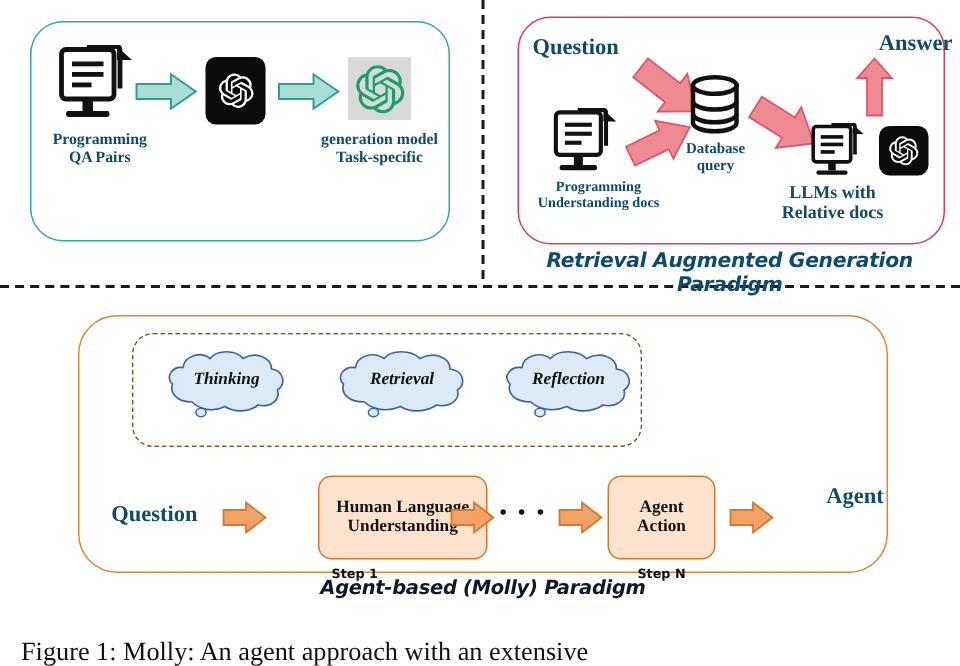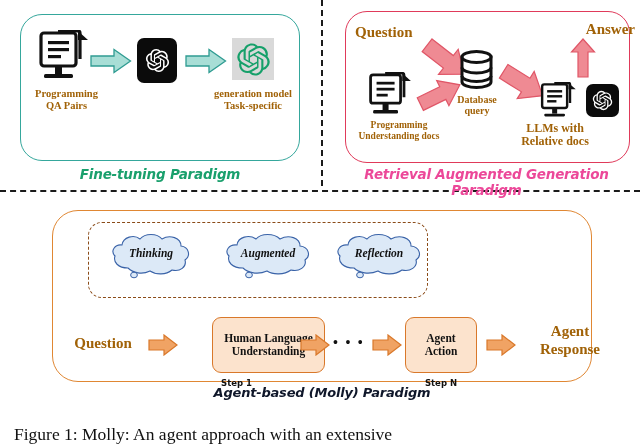--- a/index.html
+++ b/index.html
@@ -34,26 +34,26 @@
     border:1.8px solid #e08733;border-radius:26px;
   }
 
   
   .paradigm-label{
     position:absolute;text-align:center;
     font-family:"DejaVu Sans",sans-serif;
     font-weight:bold;font-style:italic;letter-spacing:-0.2px;
   }
   .lbl-ft{left:20px;top:166px;width:280px;font-size:13.5px;color:#1aa06d;}
-  .lbl-rag{left:333px;top:166px;width:307px;font-size:13.5px;color:#ec4899;}
+  .lbl-rag{left:333px;top:166px;width:307px;font-size:13.5px;color:#0c4a6e;}
   .lbl-agent{left:52px;top:385px;width:540px;font-size:13px;color:#0f172a;}
 
   
   .cap{
-    position:absolute;text-align:center;color:#a16207;
+    position:absolute;text-align:center;color:#0c4a6e;
     font-family:"Liberation Serif",serif;font-weight:bold;line-height:1.12;
   }
 
   
   .doc-icon{position:absolute;}
   .doc-icon svg{display:block;}
 
   
   .oa-box{position:absolute;display:flex;align-items:center;justify-content:center;}
   .oa-box.dark{background:#0b0b0b;border-radius:7px;}
@@ -152,21 +152,20 @@
     <svg width="35" height="35" viewBox="0 0 24 24">
       <path fill="#16a06a" d="M21.55 10.004a5.42 5.42 0 0 0-.478-4.501c-1.217-2.09-3.662-3.166-6.05-2.66A5.59 5.59 0 0 0 10.831 1C8.39.995 6.224 2.546 5.473 4.838A5.55 5.55 0 0 0 1.76 7.496a5.487 5.487 0 0 0 .691 6.5 5.42 5.42 0 0 0 .477 4.502c1.217 2.09 3.662 3.165 6.05 2.66A5.586 5.586 0 0 0 13.168 23c2.443.006 4.61-1.546 5.361-3.84a5.55 5.55 0 0 0 3.715-2.66 5.488 5.488 0 0 0-.693-6.497zm-8.381 11.558a4.2 4.2 0 0 1-2.675-.954l.132-.074 4.44-2.53a.71.71 0 0 0 .364-.623v-6.176l1.877 1.069c.02.01.033.029.036.05v5.115c-.003 2.274-1.86 4.118-4.174 4.123zM4.192 17.78a4.059 4.059 0 0 1-.498-2.763l.131.078 4.444 2.53c.225.13.504.13.73 0l5.42-3.088v2.138a.068.068 0 0 1-.027.057L9.9 19.288c-2.01 1.136-4.575.46-5.707-1.506zM3.023 8.216A4.15 4.15 0 0 1 5.198 6.41l-.002.151v5.06a.711.711 0 0 0 .364.624l5.42 3.087-1.876 1.07a.067.067 0 0 1-.063 0l-4.49-2.559c-2.006-1.14-2.68-3.668-1.528-5.63zm15.417 3.54l-5.42-3.088L14.896 7.6a.067.067 0 0 1 .063 0l4.491 2.557c2.005 1.14 2.68 3.674 1.516 5.636a4.161 4.161 0 0 1-2.173 1.803V12.38a.71.71 0 0 0-.352-.624zm1.867-2.773l-.13-.078-4.436-2.548a.72.72 0 0 0-.73 0L9.59 9.446V7.308a.068.068 0 0 1 .027-.057l4.49-2.555a4.234 4.234 0 0 1 6.195 4.363zM8.567 12.797L6.69 11.728a.07.07 0 0 1-.036-.05V6.563c.002-2.277 1.864-4.122 4.18-4.12.978 0 1.923.336 2.672.95l-.132.074-4.44 2.53a.71.71 0 0 0-.365.623l-.003 6.173zm1.02-2.168L12 9.25l2.414 1.375v2.75L12 14.75l-2.414-1.375v-2.746z"></path>
     </svg>
   </div>
   <div class="cap" style="left:198px;top:88px;width:110px;font-size:10.5px;">
     <div>generation model</div>
     <div>Task-specific</div>
   </div>
 
 
-  <div class="paradigm-label lbl-ft">Fine-tuning Paradigm</div>
 
   <div class="panel panel-rag"></div>
 
   <div class="cap" style="left:355px;top:24px;width:100px;font-size:15px;text-align:left;">Question</div>
   <div class="cap" style="left:545px;top:21px;width:90px;font-size:15px;text-align:right;">Answer</div>
 
   <div class="arrow arrow-red" style="left:418px;top:38px;">
     <svg width="56" height="44" viewBox="0 0 56 44">
       <g transform="rotate(38 28 22)">
         <path d="M4 14 H31 V6 L51 22 L31 38 V30 H4 Z" fill="#ef8a93" stroke="#e05667" stroke-width="1.2"></path>
@@ -262,21 +261,21 @@
       <ellipse cx="26" cy="43" rx="3.4" ry="2.8" fill="#dce9f7" stroke="#3a63a8" stroke-width="1"></ellipse>
     </svg>
     <div class="cloud-text">Thinking</div>
   </div>
 
   <div class="cloud" style="left:222px;top:232px;width:92px;height:48px;">
     <svg width="92" height="48" viewBox="0 0 92 48">
       <path d="M21 36 C10 36 5 30 7 24 C2 19 7 12 15 13 C16 5 27 2 34 7 C39 1 52 1 58 7 C67 2 78 6 78 14 C87 15 89 24 83 28 C85 35 77 40 69 38 C62 43 51 43 45 39 C36 43 26 41 21 36 Z" fill="#dce9f7" stroke="#3a63a8" stroke-width="1.1"></path>
       <ellipse cx="27" cy="43" rx="3.4" ry="2.8" fill="#dce9f7" stroke="#3a63a8" stroke-width="1"></ellipse>
     </svg>
-    <div class="cloud-text">Augmented</div>
+    <div class="cloud-text">Retrieval</div>
   </div>
 
   <div class="cloud" style="left:333px;top:232px;width:92px;height:48px;">
     <svg width="92" height="48" viewBox="0 0 92 48">
       <path d="M21 36 C10 36 5 30 7 24 C2 19 7 12 15 13 C16 5 27 2 34 7 C39 1 52 1 58 7 C67 2 78 6 78 14 C87 15 89 24 83 28 C85 35 77 40 69 38 C62 43 51 43 45 39 C36 43 26 41 21 36 Z" fill="#dce9f7" stroke="#3a63a8" stroke-width="1.1"></path>
       <ellipse cx="27" cy="43" rx="3.4" ry="2.8" fill="#dce9f7" stroke="#3a63a8" stroke-width="1"></ellipse>
     </svg>
     <div class="cloud-text">Reflection</div>
   </div>
 
@@ -320,20 +319,19 @@
   <div class="step-label" style="left:405px;top:378px;width:72px;">Step N</div>
 
   <div class="arrow arrow-orange" style="left:486px;top:334px;">
     <svg width="30" height="22" viewBox="0 0 30 22">
       <path d="M1 6 H16 V1 L29 11 L16 21 V16 H1 Z" fill="#f0a364" stroke="#d9782a" stroke-width="1.2"></path>
     </svg>
   </div>
 
   <div class="cap" style="left:520px;top:322px;width:100px;font-size:15px;line-height:1.22;">
     <div>Agent</div>
-    <div>Response</div>
   </div>
 
   <div class="paradigm-label lbl-agent">Agent-based (Molly) Paradigm</div>
 
   <div class="fig-caption">Figure 1: Molly: An agent approach with an extensive</div>
 
 </div>
 
 </body></html>

